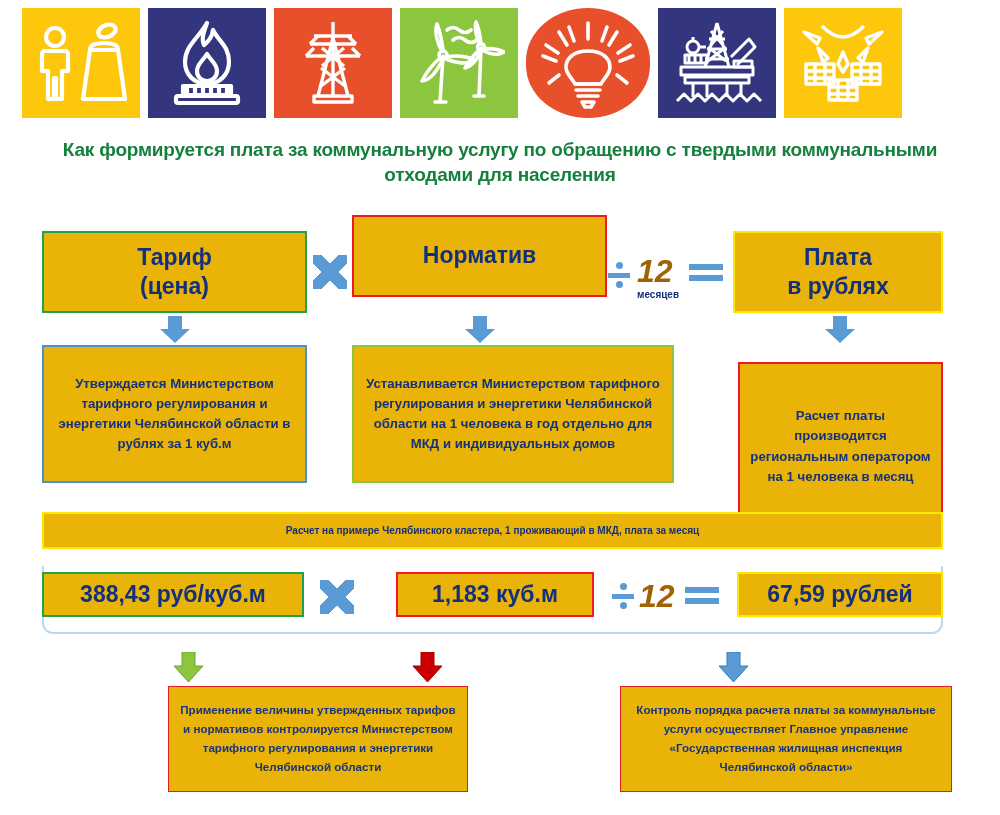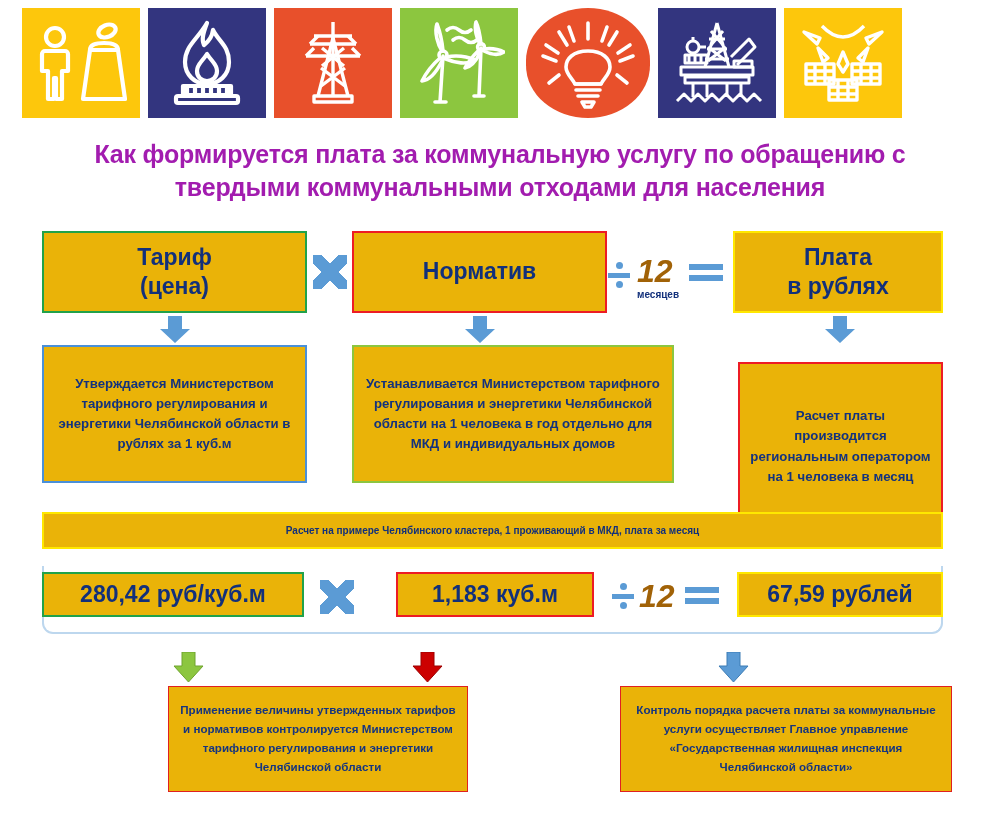--- a/index.html
+++ b/index.html
@@ -22,35 +22,35 @@
     width:118px; height:110px; margin-right:8px;
     display:flex; align-items:center; justify-content:center;
     position:relative; flex:0 0 auto;
   }
   .tile.round { border-radius:50%/48%; width:124px; }
   .tile svg { display:block; }
 
   
   .title {
     position:absolute; left:60px; top:138px; width:880px;
-    text-align:center; font-size:25px; font-weight:bold;
-    line-height:1.30; color:#a21caf; letter-spacing:-0.2px;
+    text-align:center; font-size:19px; font-weight:bold;
+    line-height:1.30; color:#15803d; letter-spacing:-0.2px;
   }
 
   
   .box {
     position:absolute; background:#eab308; display:flex;
     align-items:center; justify-content:center; text-align:center;
   }
   .hdr-box { font-size:23px; font-weight:bold; line-height:1.28; color:#12307b; }
   .det-box { font-size:13.2px; font-weight:bold; line-height:1.52; color:#13327e; padding:6px 8px; }
 
   
   #box-tariff   { left:42px;  top:231px; width:265px; height:82px; border:2px solid #21a24a; }
-  #box-normativ { left:352px; top:231px; width:255px; height:82px; border:2px solid #ed1c24; }
+  #box-normativ { left:352px; top:215px; width:255px; height:82px; border:2px solid #ed1c24; }
   #box-plata    { left:733px; top:231px; width:210px; height:82px; border:2px solid #ffe800; }
 
   
   #det-tariff   { left:42px;  top:345px; width:265px; height:138px; border:2px solid #4a90d9; }
   #det-normativ { left:352px; top:345px; width:322px; height:138px; border:2px solid #8cc63f; }
   #det-plata    { left:738px; top:362px; width:205px; height:169px; border:2px solid #ed1c24; }
 
   
   .op { position:absolute; }
   .mult {
@@ -283,21 +283,21 @@
   <span>Расчет платы производится региональным оператором на 1 человека в месяц</span>
 </div>
 
 <div class="box" id="yellow-banner">
   <span>Расчет на примере Челябинского кластера, 1 проживающий в МКД, плата за месяц</span>
 </div>
 
 <div id="bracket"></div>
 
 <div class="box val-box" id="val-tariff">
-  <span>280,42 руб/куб.м</span>
+  <span>388,43 руб/куб.м</span>
 </div>
 
 <div class="op mult" id="mult2"></div>
 
 <div class="box val-box" id="val-normativ">
   <span>1,183 куб.м</span>
 </div>
 
 <div class="op" id="divgrp2">
   <div class="divide">

